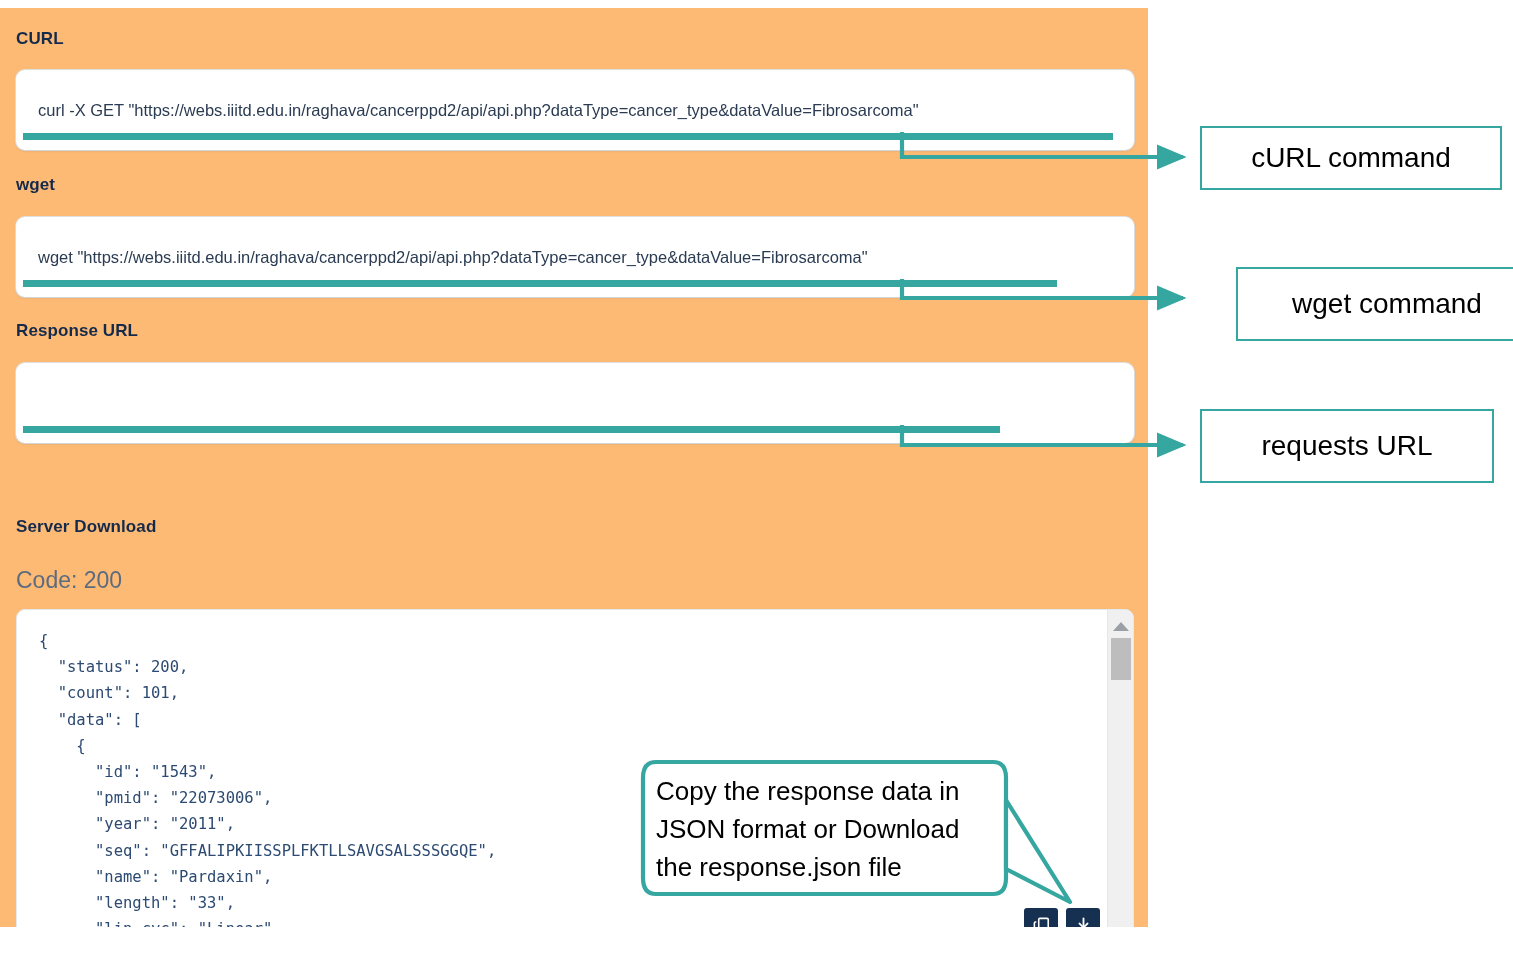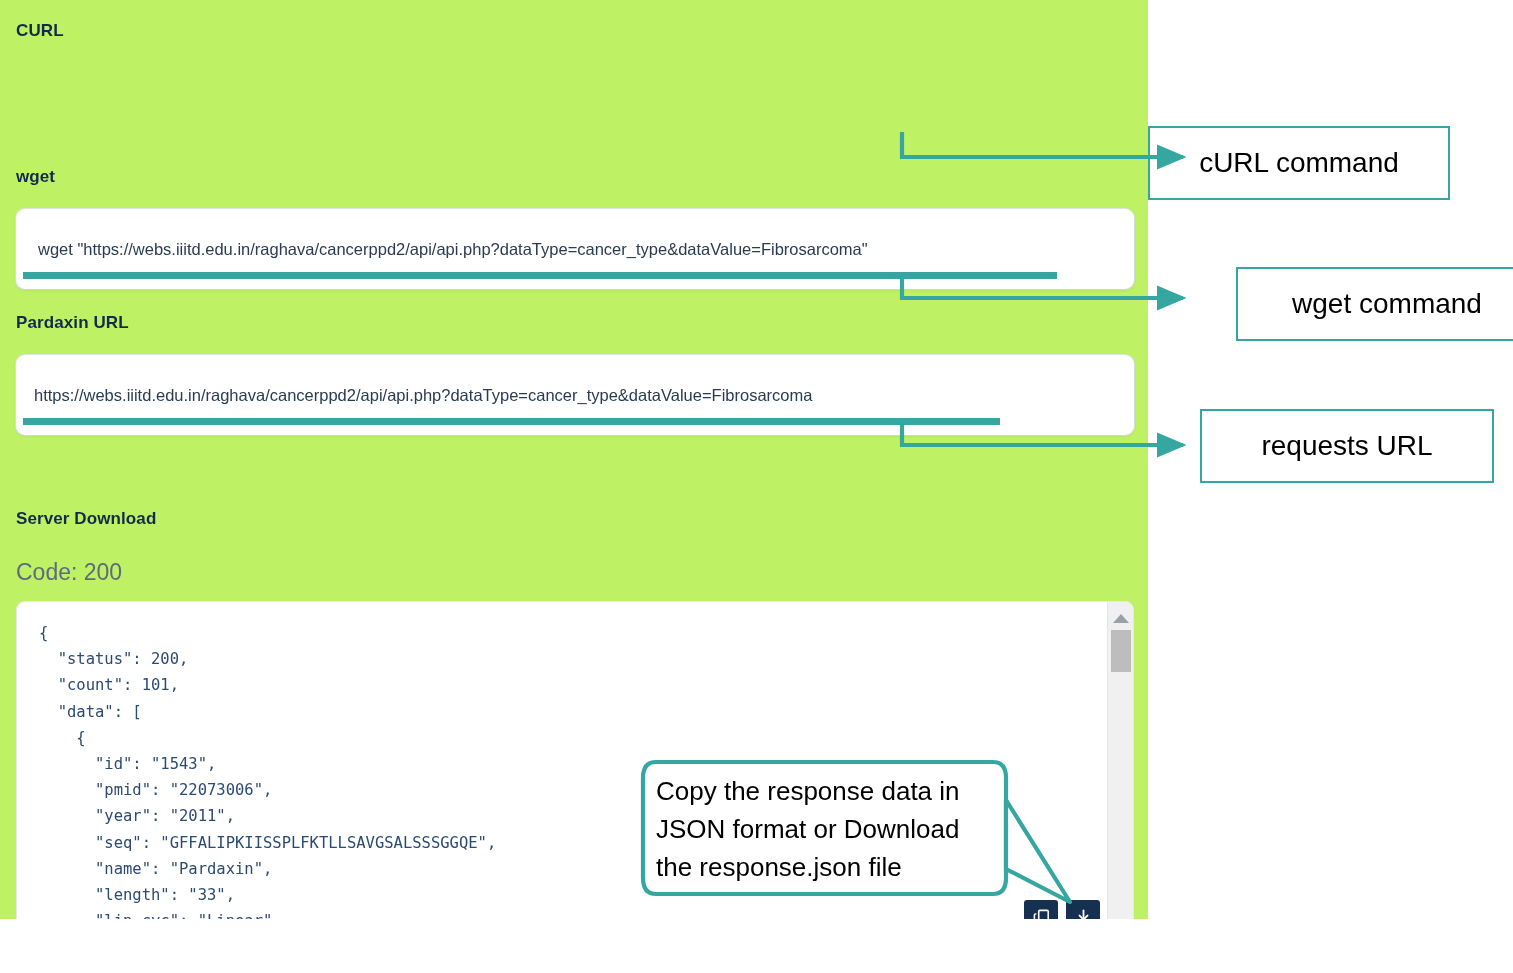--- a/index.html
+++ b/index.html
@@ -12,24 +12,24 @@
     height: 973px;
     position: relative;
     overflow: hidden;
     font-family: "Liberation Sans", sans-serif;
   }
 
   
   #app-panel {
     position: absolute;
     left: 0;
-    top: 0;
+    top: 8px;
     width: 1148px;
     height: 919px;
-    background: #bef264;
+    background: #fdba74;
     overflow: hidden;
   }
 
   .section-heading {
     position: absolute;
     left: 16px;
     font-size: 17px;
     font-weight: bold;
     color: #142a4c;
     letter-spacing: 0.1px;
@@ -169,30 +169,33 @@
   }
   #copy-btn { right: 75px; bottom: 28px; }
   #download-btn { right: 33px; bottom: 28px; }
 </style>
 </head>
 <body>
 
 <div id="app-panel">
 
   <div class="section-heading" style="top:21px;">CURL</div>
+  <div class="cmd-card" style="top:62px; width:1118px; height:80px;">
+    <div class="cmd-text">curl -X GET "https://webs.iiitd.edu.in/raghava/cancerppd2/api/api.php?dataType=cancer_type&amp;dataValue=Fibrosarcoma"</div>
+    <div class="cmd-underline" style="width:1090px;"></div>
+  </div>
 
   <div class="section-heading" style="top:167px;">wget</div>
   <div class="cmd-card" style="top:209px; width:1118px; height:80px;">
     <div class="cmd-text">wget "https://webs.iiitd.edu.in/raghava/cancerppd2/api/api.php?dataType=cancer_type&amp;dataValue=Fibrosarcoma"</div>
     <div class="cmd-underline" style="width:1034px;"></div>
   </div>
 
-  <div class="section-heading" style="top:313px;">Pardaxin URL</div>
+  <div class="section-heading" style="top:313px;">Response URL</div>
   <div class="cmd-card" style="top:355px; width:1118px; height:80px;">
-    <div class="cmd-text" style="left:18px;">https://webs.iiitd.edu.in/raghava/cancerppd2/api/api.php?dataType=cancer_type&amp;dataValue=Fibrosarcoma</div>
     <div class="cmd-underline" style="width:977px;"></div>
   </div>
 
   <div class="section-heading" style="top:509px;">Server Download</div>
   <div id="code-line">Code: 200</div>
 
   <div id="response-panel">
     <pre id="json-body">{
   "status": 200,
   "count": 101,
@@ -223,21 +226,21 @@
     <button class="icon-btn" id="download-btn">
       <svg width="19" height="19" viewBox="0 0 24 24">
         <path d="M12 3 V13" stroke="#ffffff" stroke-width="2.3" fill="none" stroke-linecap="round"></path>
         <path d="M7 9.5 L12 14.6 L17 9.5" stroke="#ffffff" stroke-width="2.3" fill="none" stroke-linecap="round" stroke-linejoin="round"></path>
         <path d="M3.6 15.5 V19.2 A0.9 0.9 0 0 0 4.5 20.1 H19.5 A0.9 0.9 0 0 0 20.4 19.2 V15.5" fill="#ffffff" stroke="#ffffff" stroke-width="2" stroke-linejoin="round"></path>
       </svg>
     </button>
   </div>
 </div>
 
-<div class="callout-box" style="left:1148px; top:126px; width:302px; height:74px;justify-content:center;">
+<div class="callout-box" style="left:1200px; top:126px; width:302px; height:64px;justify-content:center;">
   <span>cURL command</span>
 </div>
 
 <div class="callout-box" style="left:1236px; top:267px; width:302px; height:74px;">
   <span>wget command</span>
 </div>
 
 <div class="callout-box" style="left:1200px; top:409px; width:294px; height:74px;">
   <span>requests URL</span>
 </div>

